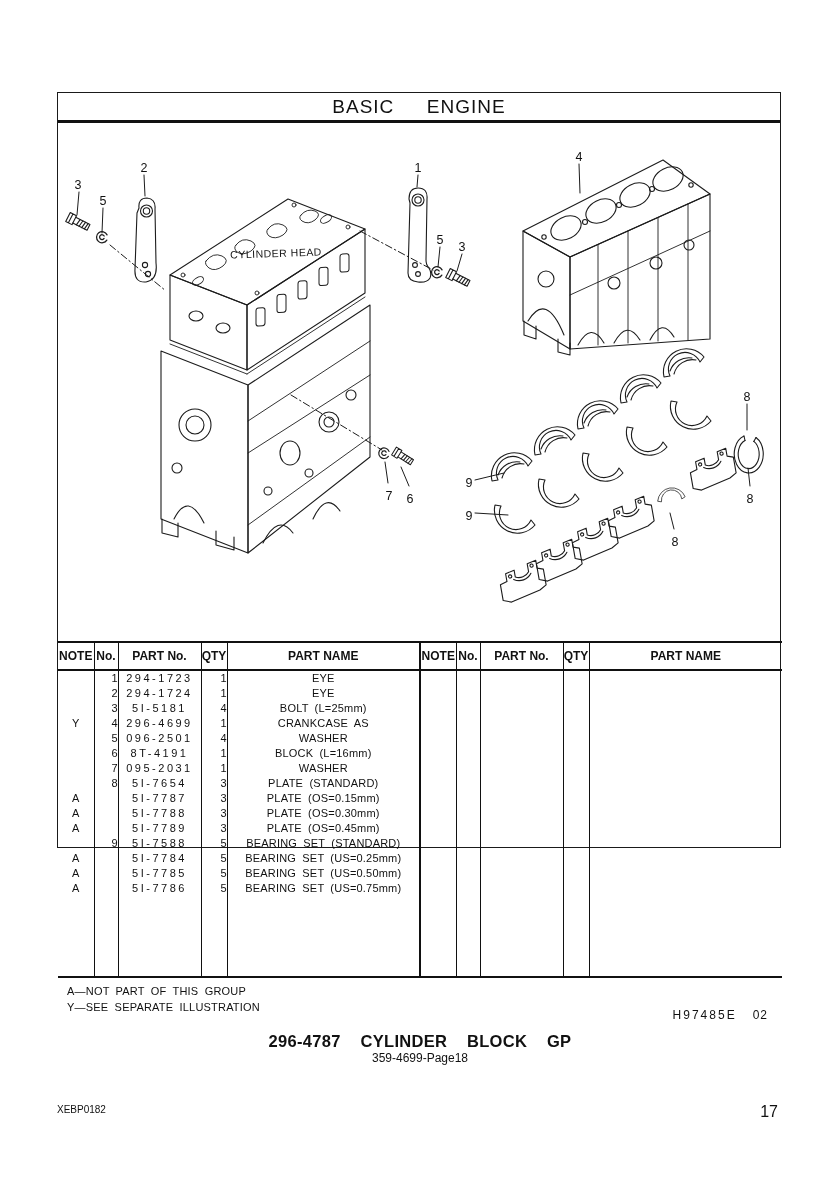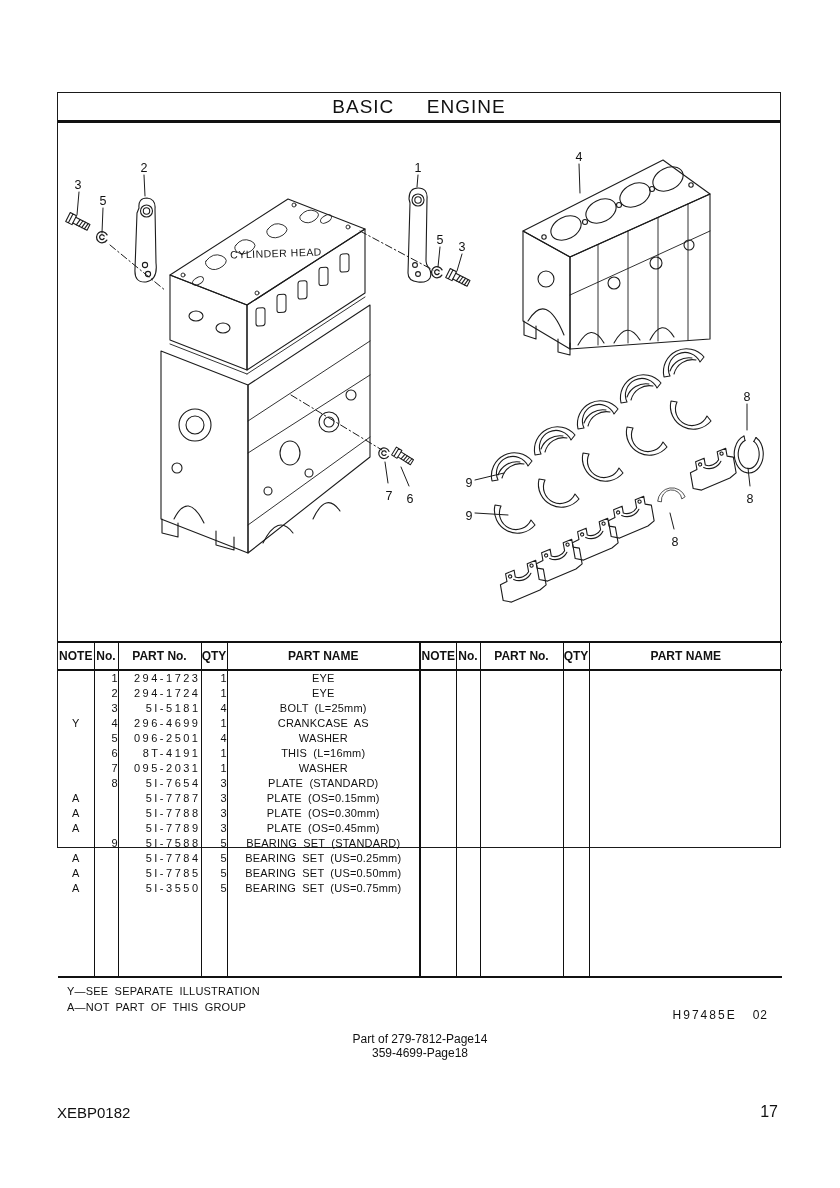--- a/index.html
+++ b/index.html
@@ -31,39 +31,39 @@
     border-bottom:2.5px solid #111;border-left:1px solid #111;padding:0;white-space:nowrap;overflow:hidden;
   }
   table.parts td{
     font-size:11px;height:15px;border-left:1px solid #111;padding:0 0;
     white-space:nowrap;overflow:hidden;line-height:15px;vertical-align:middle;
   }
   table.parts th:first-child, table.parts td:first-child{border-left:none;}
   table.parts .mid{border-left:2px solid #111 !important;}
   td.c-note{text-align:center;}
   td.c-no{text-align:right;padding-right:6px;}
-  td.c-part_no{text-align:right;padding-right:8px;letter-spacing:2.5px;font-size:11px;}
+  td.c-part_no{text-align:center;padding-right:8px;letter-spacing:2.5px;font-size:11px;}
   td.c-qty{text-align:right;padding-right:7px;}
   td.c-part_name{text-align:center;padding-left:6px;word-spacing:3px;letter-spacing:0.2px;font-size:10.5px;}
   tr.filler td{height:80px;}
 
   .notes-area{
     position:relative;height:51px;padding:5px 0 0 9px;box-sizing:border-box;
   }
   .notes-area .nline{font-size:11px;line-height:16px;word-spacing:3px;letter-spacing:0.2px;}
   .drawing-ref{
     position:absolute;right:12px;bottom:7px;font-size:12px;letter-spacing:2px;
   }
   .drawing-ref .rev{margin-left:16px;letter-spacing:1px;}
 
   .subtitle{position:absolute;left:0;top:1032px;width:840px;text-align:center;}
   .subtitle .gt{font-size:16.5px;font-weight:bold;letter-spacing:0.3px;word-spacing:5px;white-space:pre;}
   .subtitle .ref{font-size:12px;line-height:14px;}
 
-  .doc-code{position:absolute;left:57px;top:1104px;font-size:15px;}
+  .doc-code{position:absolute;left:57px;top:1104px;font-size:10px;}
   .page-num{position:absolute;right:62px;top:1103px;font-size:16px;}
 </style>
 </head>
 <body>
 
 <div class="page-box">
 
   <div class="title-band">
     <span class="t">BASIC  ENGINE</span>
   </div>
@@ -354,21 +354,21 @@
           <td class="c-no"></td>
           <td class="c-part_no"></td>
           <td class="c-qty"></td>
           <td class="c-part_name"></td>
         </tr>
         <tr>
           <td class="c-note"></td>
           <td class="c-no">6</td>
           <td class="c-part_no">8T-4191</td>
           <td class="c-qty">1</td>
-          <td class="c-part_name">THIS (L=16mm)</td>
+          <td class="c-part_name">BLOCK (L=16mm)</td>
           <td class="c-note mid"></td>
           <td class="c-no"></td>
           <td class="c-part_no"></td>
           <td class="c-qty"></td>
           <td class="c-part_name"></td>
         </tr>
         <tr>
           <td class="c-note"></td>
           <td class="c-no">7</td>
           <td class="c-part_no">095-2031</td>
@@ -460,21 +460,21 @@
           <td class="c-part_name">BEARING SET (US=0.50mm)</td>
           <td class="c-note mid"></td>
           <td class="c-no"></td>
           <td class="c-part_no"></td>
           <td class="c-qty"></td>
           <td class="c-part_name"></td>
         </tr>
         <tr>
           <td class="c-note">A</td>
           <td class="c-no"></td>
-          <td class="c-part_no">5I-3550</td>
+          <td class="c-part_no">5I-7786</td>
           <td class="c-qty">5</td>
           <td class="c-part_name">BEARING SET (US=0.75mm)</td>
           <td class="c-note mid"></td>
           <td class="c-no"></td>
           <td class="c-part_no"></td>
           <td class="c-qty"></td>
           <td class="c-part_name"></td>
         </tr>
         <tr class="filler" id="filler-row">
         <td class="c-note"></td>
@@ -485,28 +485,28 @@
         <td class="c-note mid"></td>
         <td class="c-no"></td>
         <td class="c-part_no"></td>
         <td class="c-qty"></td>
         <td class="c-part_name"></td>
       </tr>
     </tbody>
   </table>
 
   <div class="notes-area">
+    <div class="nline">A—NOT PART OF THIS GROUP</div>
     <div class="nline">Y—SEE SEPARATE ILLUSTRATION</div>
-    <div class="nline">A—NOT PART OF THIS GROUP</div>
     <div class="drawing-ref">
       <span>H97485E</span><span class="rev">02</span>
     </div>
   </div>
 
 </div>
 
 <div class="subtitle">
-  <div class="ref">Part of 279-7812-Page14</div>
+  <div class="gt">296-4787  CYLINDER  BLOCK  GP</div>
   <div class="ref">359-4699-Page18</div>
 </div>
 
 <div class="doc-code">XEBP0182</div>
 <div class="page-num">17</div>
 
 </body></html>

